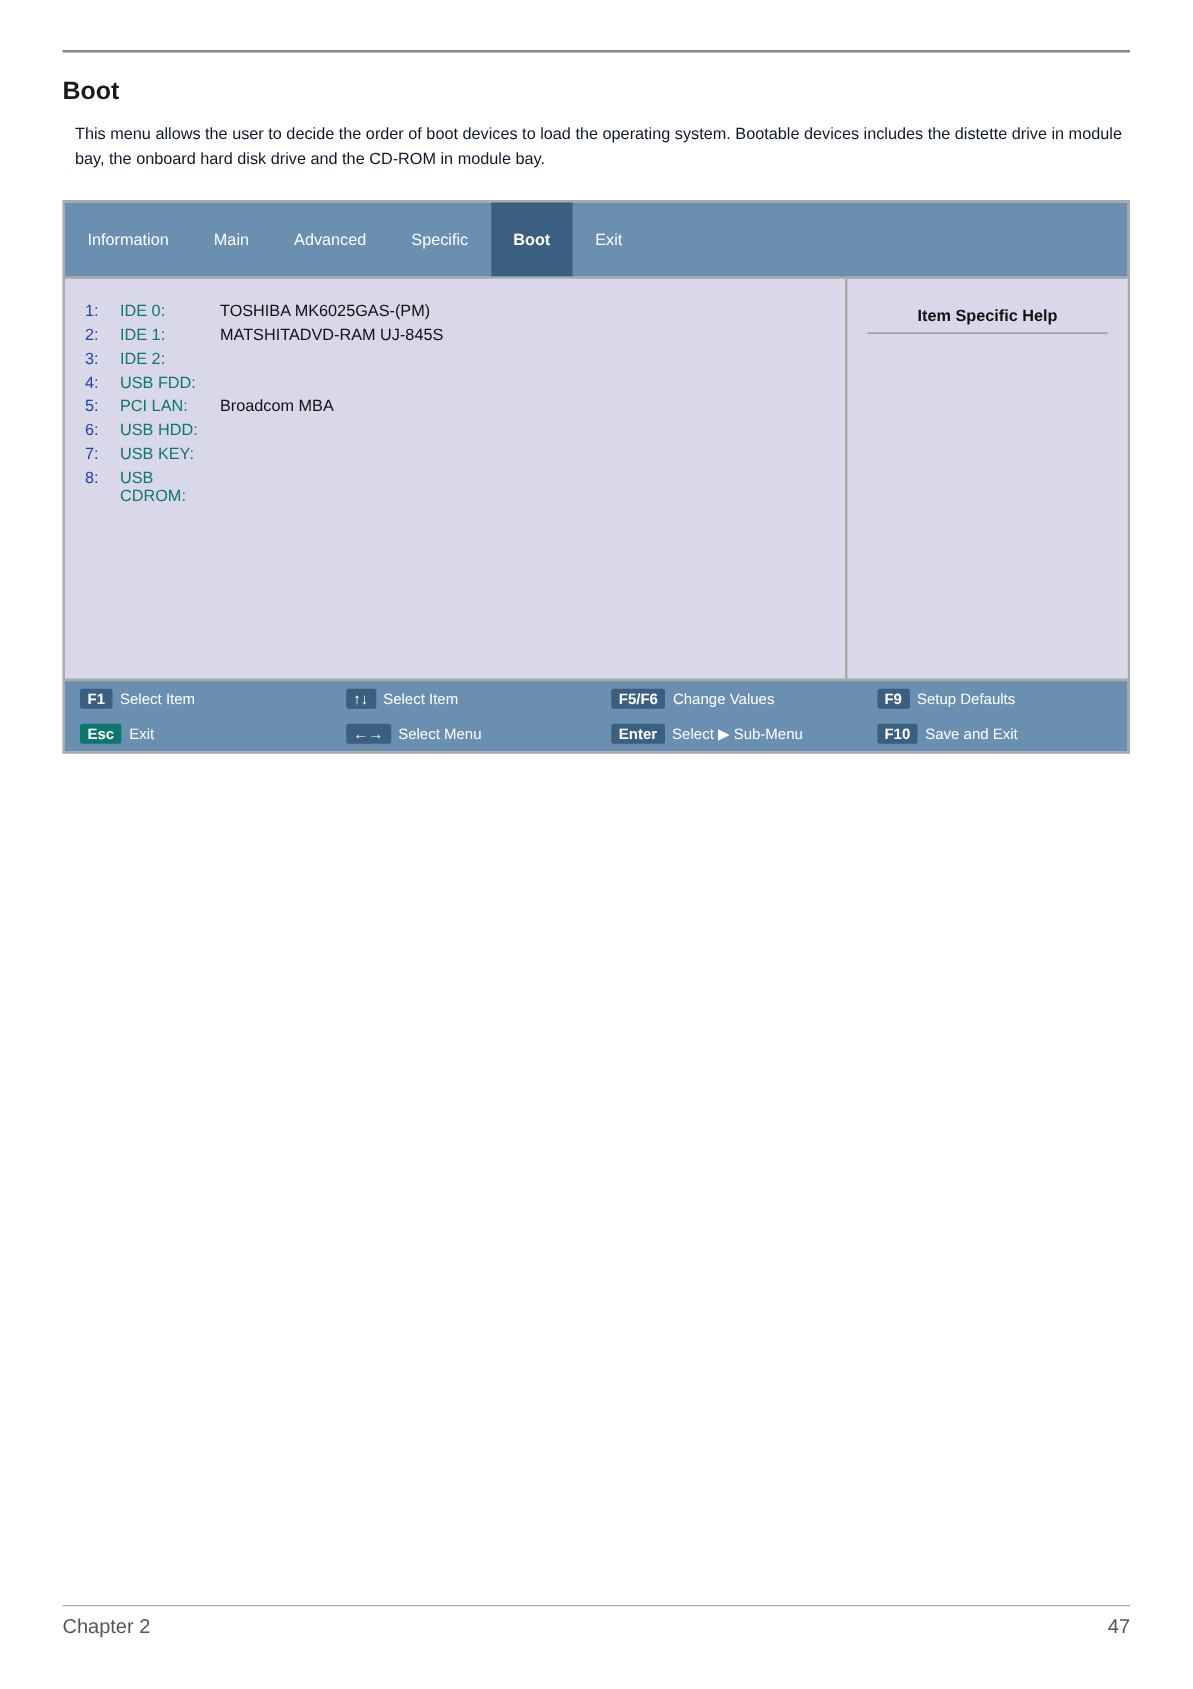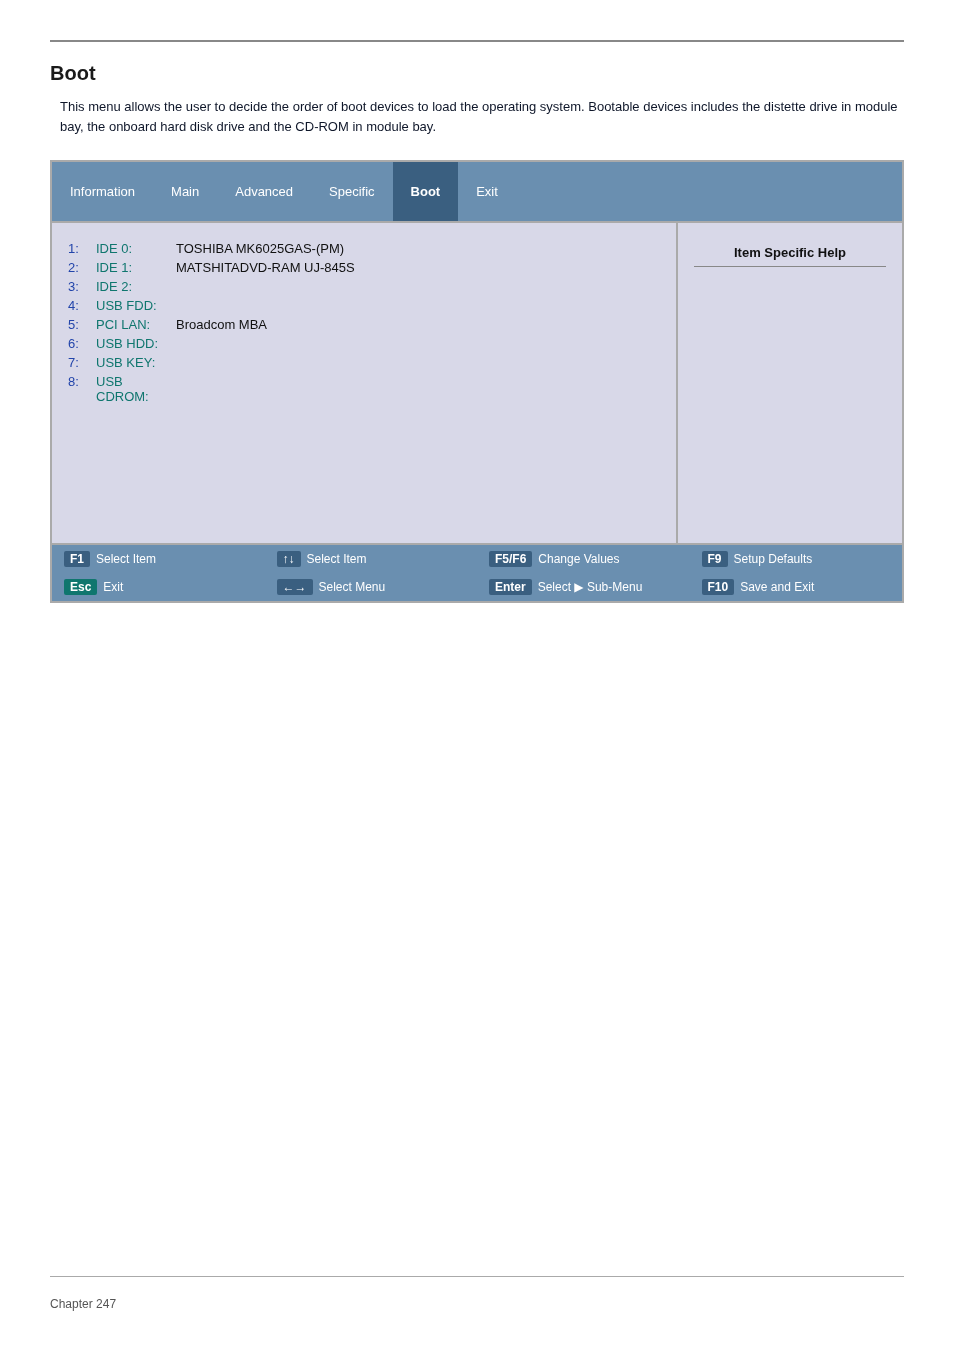--- a/index.html
+++ b/index.html
@@ -165,25 +165,25 @@
       border-radius: 2px;
     }
 
     
     .page-footer {
       position: absolute;
       bottom: 40px;
       left: 50px;
       right: 50px;
       display: flex;
-      justify-content: flex-start;
-      font-size: 12px;
+      justify-content: space-between;
+      font-size: 16px;
       color: #555;
       border-top: 1px solid #aaa;
-      padding-top: 20px;
+      padding-top: 8px;
     }
   </style>
 </head>
 <body>
 
 <div class="page-container">
   <div class="top-divider"></div>
 
   <div class="page-title">Boot</div>
   <div class="page-description">This menu allows the user to decide the order of boot devices to load the operating system. Bootable devices includes the distette drive in module bay, the onboard hard disk drive and the CD-ROM in module bay.</div>

